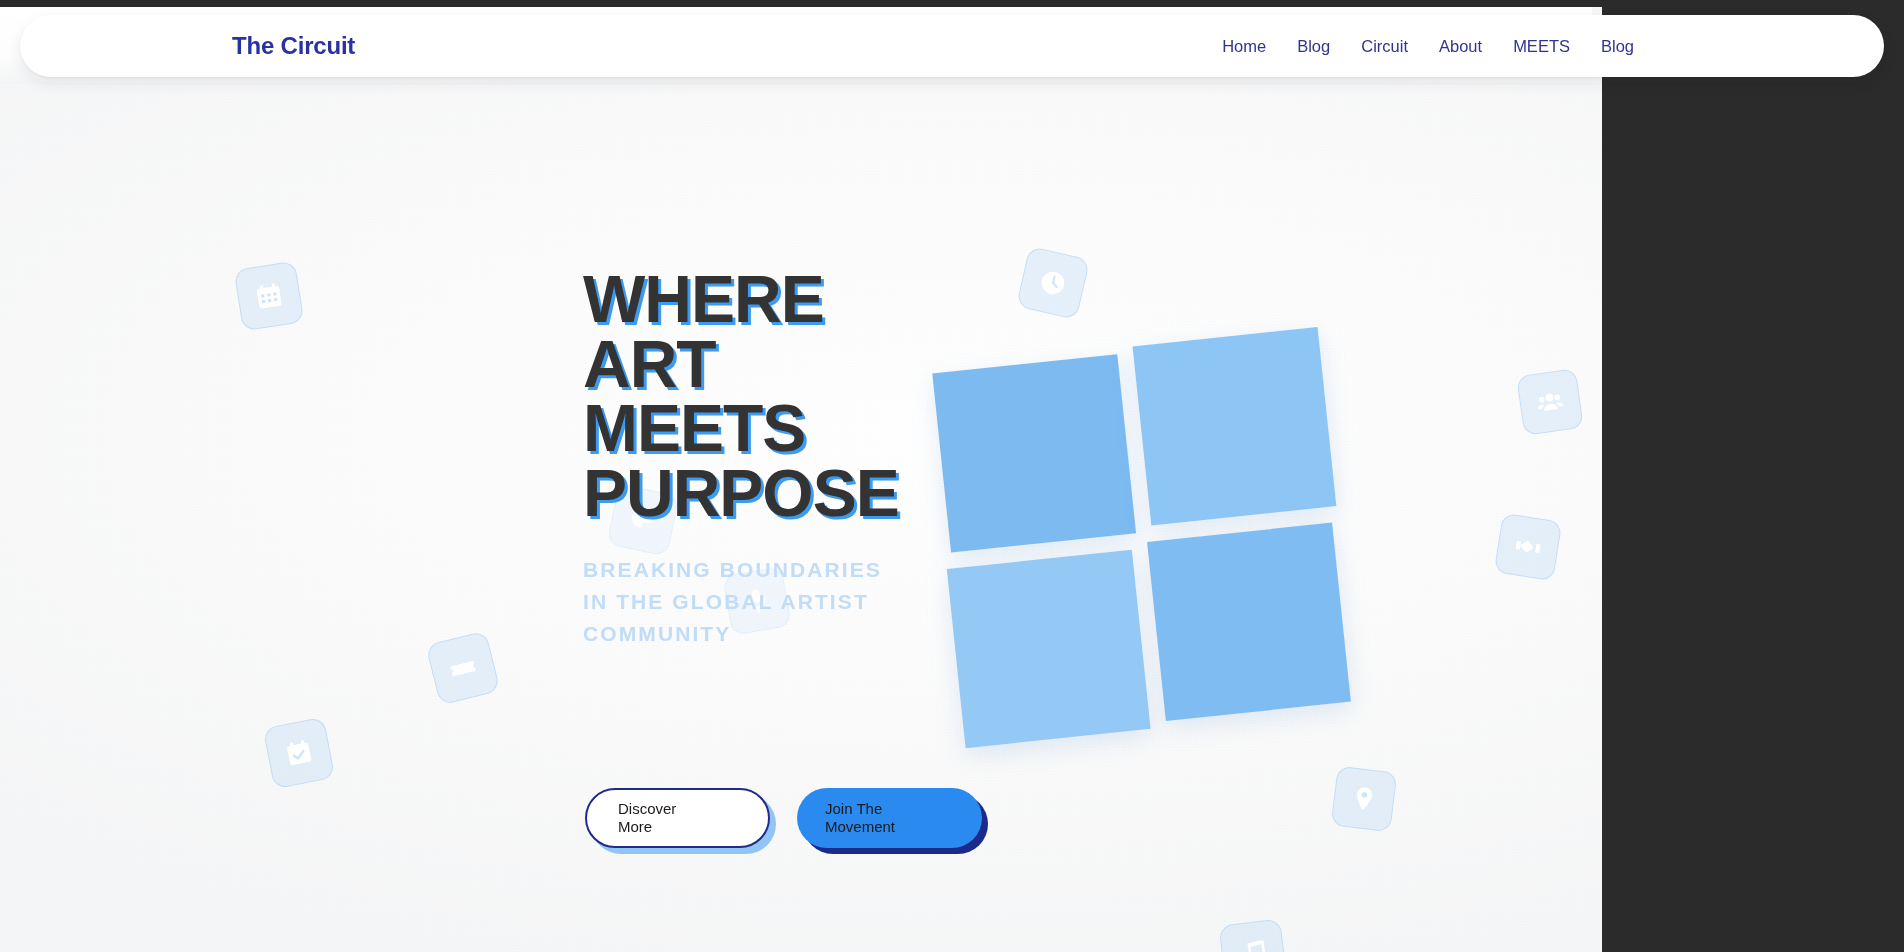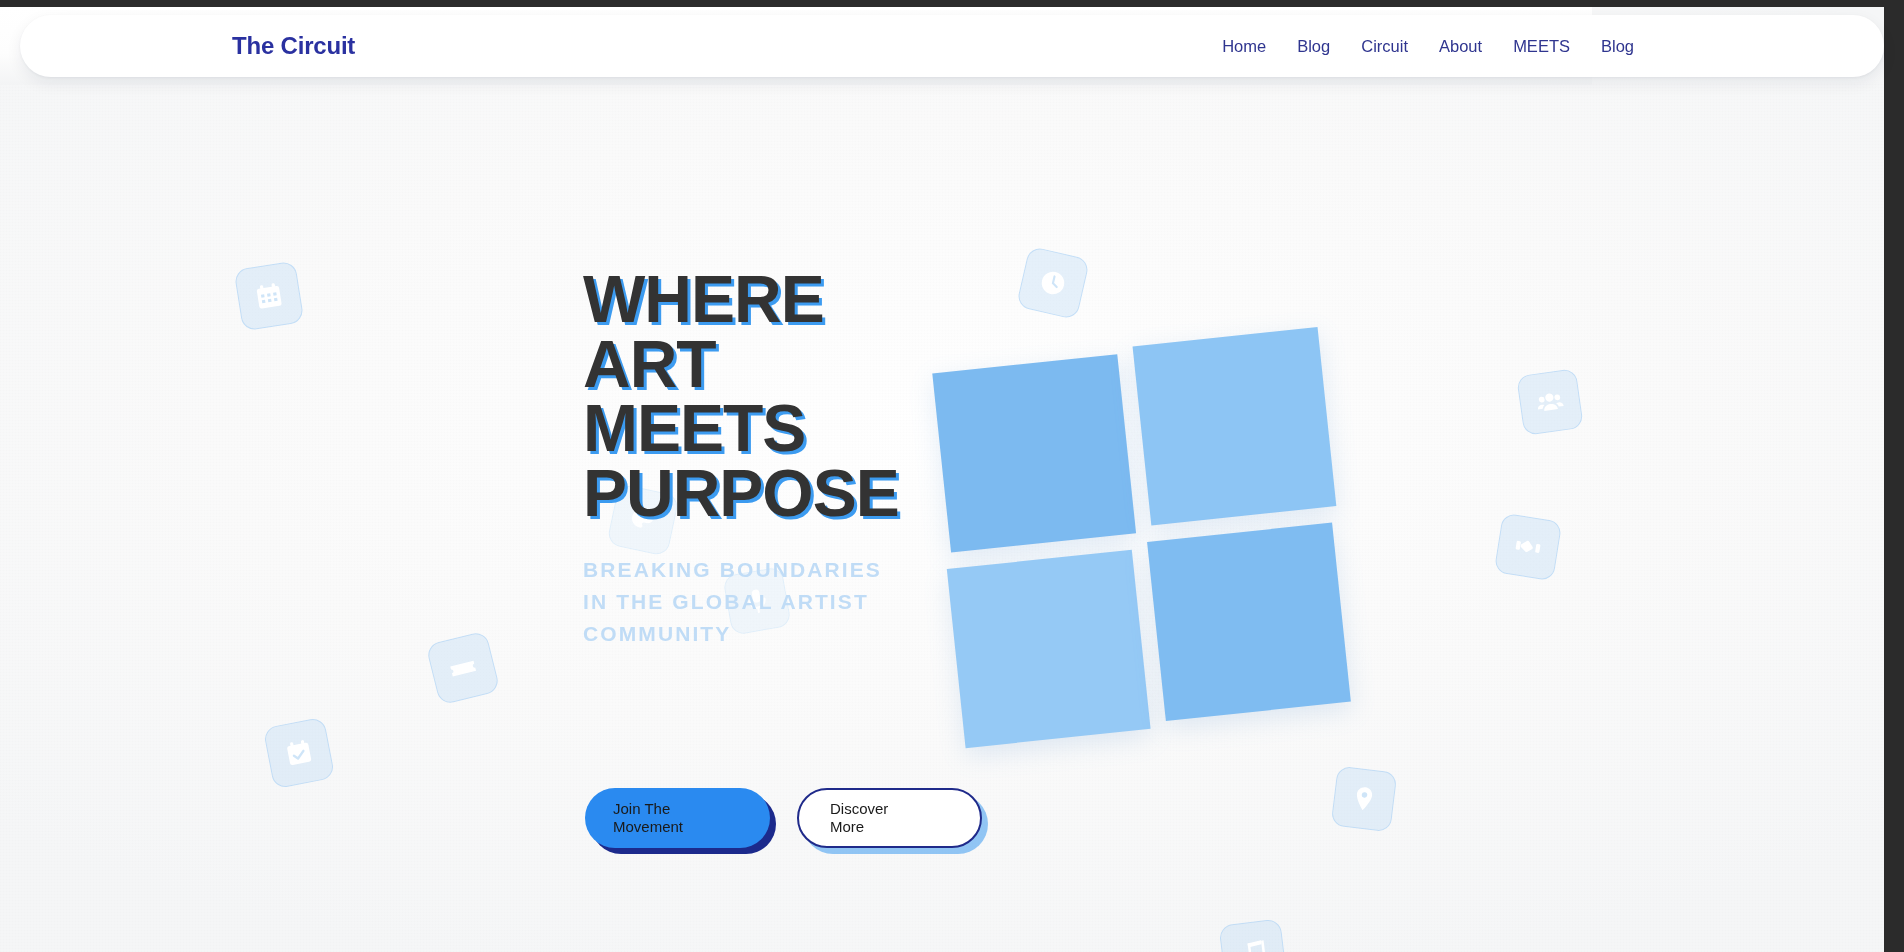--- a/index.html
+++ b/index.html
@@ -26,21 +26,21 @@
     top: 0; left: 0;
     width: 1904px;
     height: 7px;
     background: #2b2b2b;
   }
 
   
   .page-body {
     position: absolute;
     top: 7px; left: 0;
-    width: 1884px;
+    width: 1602px;
     height: 945px;
     background: #fafafa;
     overflow: hidden;
   }
 
   .hero-bg {
     position: absolute;
     top: 0; left: 0;
     width: 1904px;
     height: 945px;
@@ -310,24 +310,24 @@
       <h1 class="headline">WHERE
 ART
 MEETS
 PURPOSE</h1>
       <p class="subhead">BREAKING BOUNDARIES
 IN THE GLOBAL ARTIST
 COMMUNITY</p>
     </div>
 
     <div class="cta-row">
+      <button class="cta cta-secondary">Discover
+More</button>
       <button class="cta cta-primary">Join The
 Movement</button>
-      <button class="cta cta-secondary">Discover
-More</button>
     </div>
   </div>
 
   <div class="navbar-wrap">
     <div class="navbar">
       <div class="brand">The Circuit</div>
       <nav class="nav-links">
         <a class="nav-link">Home</a>
         <a class="nav-link">Blog</a>
         <a class="nav-link">Circuit</a>

